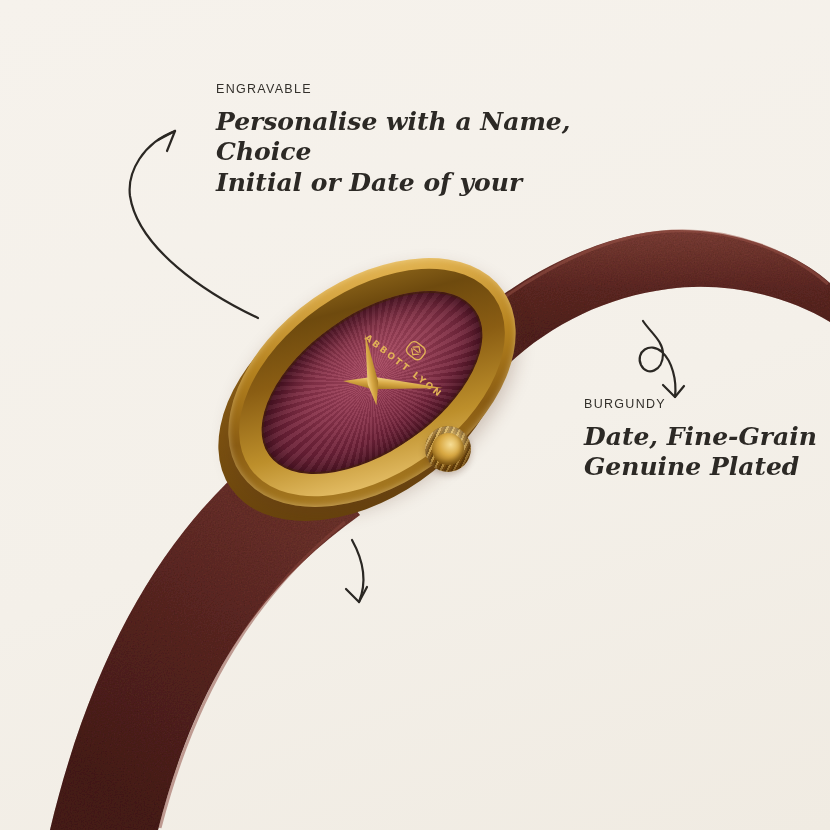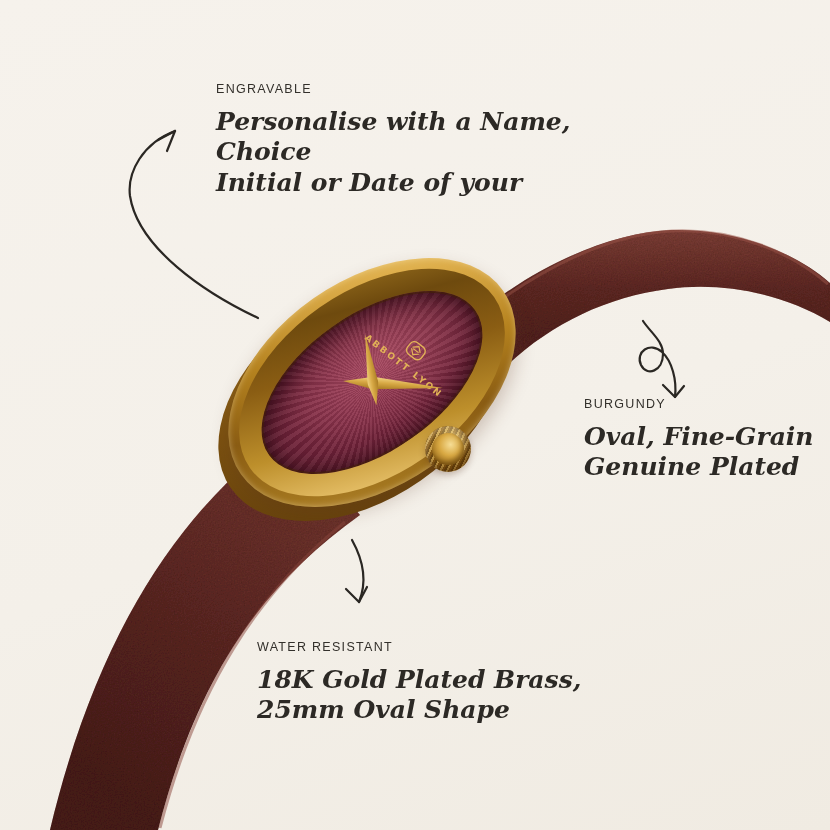--- a/index.html
+++ b/index.html
@@ -169,26 +169,19 @@
     <div class="callout-text">
       <div>Personalise with a Name,</div>
       <div>Choice</div>
       <div>Initial or Date of your</div>
     </div>
   </div>
 
   <div class="callout callout-burgundy">
     <span class="callout-label">BURGUNDY</span>
     <div class="callout-text">
-      <div>Oval, Fine-Grain</div>
+      <div>Date, Fine-Grain</div>
       <div>Genuine Plated</div>
     </div>
   </div>
 
-  <div class="callout callout-water">
-    <span class="callout-label">WATER RESISTANT</span>
-    <div class="callout-text">
-      <div>18K Gold Plated Brass,</div>
-      <div>25mm Oval Shape</div>
-    </div>
-  </div>
 
 </div>
 
 </body></html>

